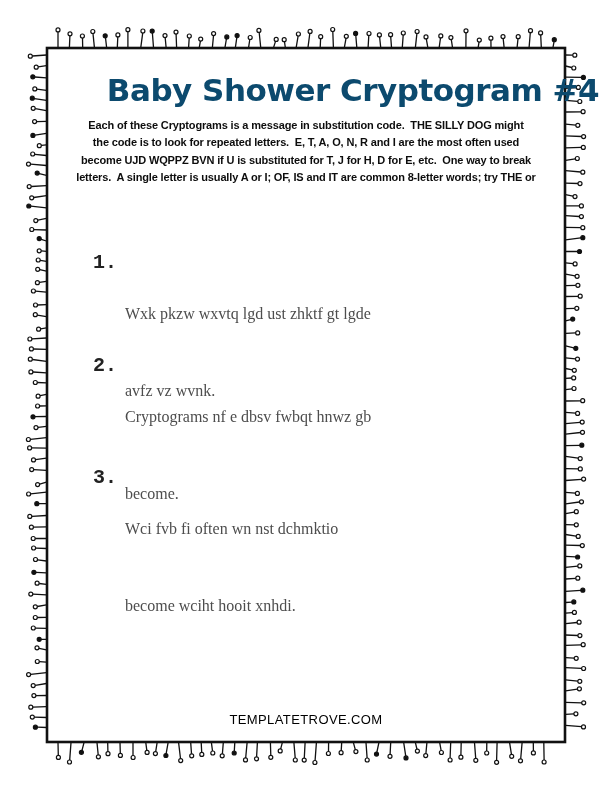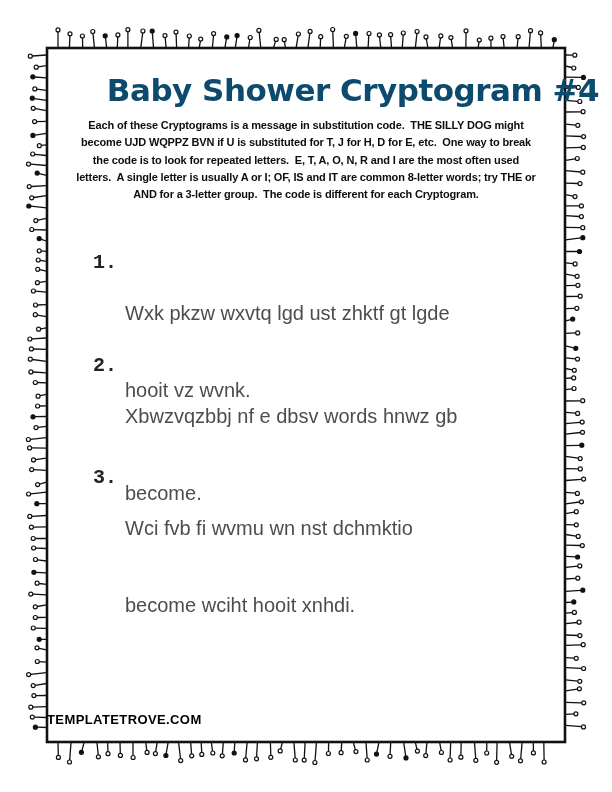--- a/index.html
+++ b/index.html
@@ -45,32 +45,33 @@
   .puzzle .pnum{
     font-family:"Liberation Mono", monospace;
     font-weight:700;
     font-size:20px;
     line-height:25.5px;
     color:#222;
     width:32px;
     flex:0 0 32px;
   }
   .puzzle .plines{
-    font-family:Liberation Sans, sans-serif;
-    font-size:20px;
+    font-family:Liberation Serif, serif;
+    font-size:16px;
     line-height:25.5px;
     color:#4d4d4d;
     white-space:pre;
   }
   .puzzle-1{top:250px;}
   .puzzle-2{top:353px;}
   .puzzle-3{top:465px;}
   .footer{
     position:absolute;top:712px;left:47px;width:518px;
-    font-weight:700;
+    text-align:center;
+    font-weight:400;
     font-size:13px;
     letter-spacing:0.4px;
     color:#000;
   }
 </style>
 </head>
 <body>
 
 <div class="sheet">
 
@@ -487,45 +488,44 @@
       <line x1="565.6" y1="714.4" x2="573.8" y2="713.9" stroke="#111111" stroke-width="1.3" stroke-linecap="round"></line>
       <circle cx="575.9" cy="713.8" r="2.0" fill="#fff" stroke="#111111" stroke-width="1.2"></circle>
       <line x1="565.6" y1="725.4" x2="581.4" y2="726.7" stroke="#111111" stroke-width="1.3" stroke-linecap="round"></line>
       <circle cx="583.5" cy="726.9" r="2.0" fill="#fff" stroke="#111111" stroke-width="1.2"></circle>
     </svg>
 
   <div class="page-title">Baby Shower Cryptogram #4</div>
 
   <div class="instructions">
     <div class="iline">Each of these Cryptograms is a message in substitution code.  THE SILLY DOG might</div>
+    <div class="iline">the code is to look for repeated letters.  E, T, A, O, N, R and I are the most often used</div>
     <div class="iline">become UJD WQPPZ BVN if U is substituted for T, J for H, D for E, etc.  One way to break</div>
-    <div class="iline">the code is to look for repeated letters.  E, T, A, O, N, R and I are the most often used</div>
     <div class="iline">letters.  A single letter is usually A or I; OF, IS and IT are common 8-letter words; try THE or</div>
-    <div class="iline">AND for a 3-letter group.  The code is different for each Cryptogram.</div>
   </div>
 
   <div class="puzzle puzzle-1">
     <span class="pnum">1.</span>
     <div class="plines">
       <div>Wxk pkzw wxvtq lgd ust zhktf gt lgde</div>
-      <div>hooit vz wvnk.</div>
+      <div>avfz vz wvnk.</div>
     </div>
   </div>
 
   <div class="puzzle puzzle-2">
     <span class="pnum">2.</span>
     <div class="plines">
-      <div>Xbwzvqzbbj nf e dbsv words hnwz gb</div>
+      <div>Cryptograms nf e dbsv fwbqt hnwz gb</div>
       <div>become.</div>
     </div>
   </div>
 
   <div class="puzzle puzzle-3">
     <span class="pnum">3.</span>
     <div class="plines">
-      <div>Wci fvb fi wvmu wn nst dchmktio</div>
+      <div>Wci fvb fi often wn nst dchmktio</div>
       <div>become wciht hooit xnhdi.</div>
     </div>
   </div>
 
   <div class="footer">TEMPLATETROVE.COM</div>
 
 </div>
 
 </body></html>

